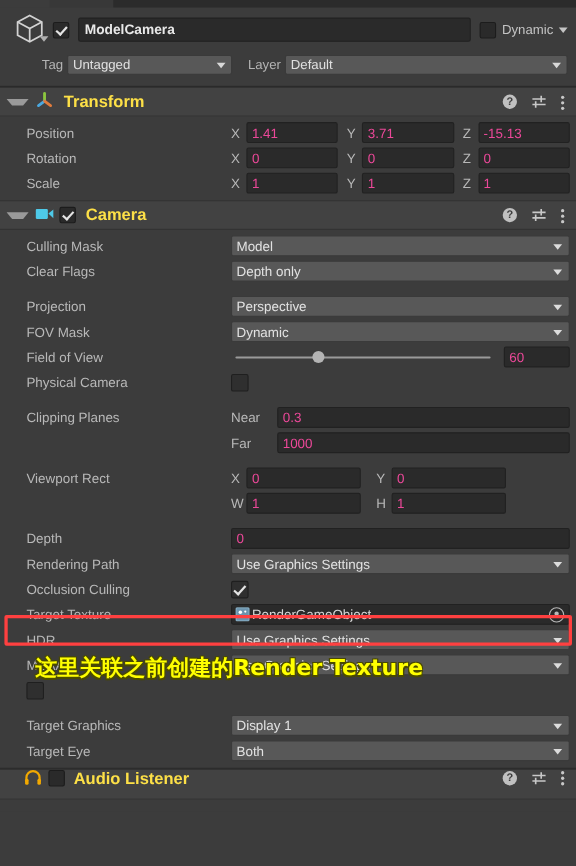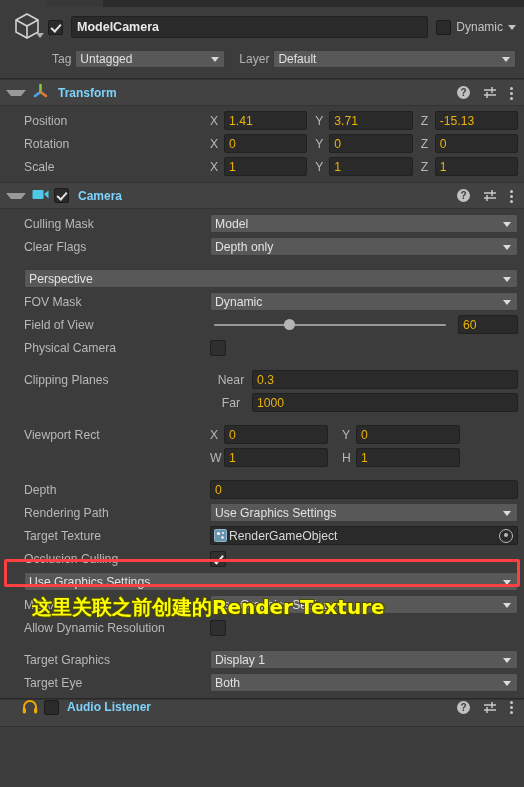--- a/index.html
+++ b/index.html
@@ -29,64 +29,64 @@
   .chk.on::after{content:"";position:absolute;left:4px;top:1px;width:4px;height:8px;
        border:solid #e4e4e4;border-width:0 2px 2px 0;transform:rotate(42deg);}
   .name-field{flex:1;height:22px;margin:0 8px;background:#2a2a2a;border:1px solid #212121;
        border-radius:2px;display:flex;align-items:center;padding:0 5px;box-sizing:border-box;
        font-weight:bold;color:#e8e8e8;font-size:12.5px;}
   .static-wrap{display:flex;align-items:center;gap:5px;flex:0 0 auto;}
   .static-lbl{color:#c4c4c4;font-size:12px;}
   .caret-dn{width:0;height:0;border-left:4px solid transparent;border-right:4px solid transparent;
        border-top:5px solid #c4c4c4;}
 
-  .go-row2{display:flex;align-items:center;height:24px;padding:0 8px 0 52px;gap:4px;}
+  .go-row2{display:flex;align-items:center;height:24px;padding:0 8px 0 38px;gap:4px;}
   .go-row2 .lbl{color:#b4b4b4;font-size:12px;}
   .mini-dd{height:18px;background:#585858;border:1px solid #3a3a3a;border-radius:2px;
        display:flex;align-items:center;padding:0 4px;box-sizing:border-box;color:#e0e0e0;font-size:12px;position:relative;}
   .mini-dd .arr{position:absolute;right:5px;top:50%;margin-top:-2px;width:0;height:0;
        border-left:4px solid transparent;border-right:4px solid transparent;border-top:5px solid #d8d8d8;}
   #tag-dd{width:150px;}
   #layer-dd{width:150px;flex:1;}
 
   
   .comp-header{display:flex;align-items:center;height:25px;background:#424242;
       border-top:1px solid #323232;border-bottom:1px solid #323232;padding:0 6px;gap:5px;}
   .fold{width:0;height:0;border-left:5px solid transparent;border-right:5px solid transparent;
       border-top:6px solid #9a9a9a;margin-right:1px;flex:0 0 10px;}
-  .comp-title{font-weight:bold;color:#7dd3fc;font-size:12px;margin-left:4px;}
+  .comp-title{font-weight:bold;color:#fde047;font-size:15px;margin-left:4px;}
   .hdr-icons{margin-left:auto;display:flex;align-items:center;gap:13px;padding-right:4px;}
   .ic-help{width:13px;height:13px;border-radius:50%;background:#c0c0c0;color:#3c3c3c;
       font-size:10px;font-weight:bold;text-align:center;line-height:13px;}
   .ic-preset{width:14px;height:13px;position:relative;}
   .ic-kebab{width:4px;height:14px;position:relative;}
   .ic-kebab i{position:absolute;left:0;width:3px;height:3px;border-radius:50%;background:#c8c8c8;}
 
   
   .comp-body{background:#3c3c3c;padding:3px 0 4px 0;}
   .row{display:flex;align-items:center;height:23px;padding:0 6px 0 24px;}
   .row .label{width:186px;flex:0 0 186px;color:#b8b8b8;font-size:12.2px;}
   .spacer{height:9px;}
 
   .fld{height:19px;background:#2a2a2a;border:1px solid #212121;border-radius:2px;
-      display:flex;align-items:center;padding:0 4px;box-sizing:border-box;color:#eab308;font-size:12.2px;}
+      display:flex;align-items:center;padding:0 4px;box-sizing:border-box;color:#ec4899;font-size:12.2px;}
   .dd{height:19px;background:#585858;border:1px solid #3a3a3a;border-radius:2px;
       display:flex;align-items:center;padding:0 4px;box-sizing:border-box;color:#e2e2e2;font-size:12.2px;position:relative;}
   .dd .arr{position:absolute;right:6px;top:50%;margin-top:-2px;width:0;height:0;
       border-left:4px solid transparent;border-right:4px solid transparent;border-top:5px solid #dcdcdc;}
   .grow{flex:1;}
 
   
   .vec{display:flex;align-items:center;flex:1;gap:0;}
   .ax{color:#b8b8b8;font-size:12.2px;width:14px;text-align:left;flex:0 0 14px;}
   .vec .fld{flex:1;margin-right:8px;}
   .vec .fld:last-child{margin-right:0;}
 
   
-  .sub{display:flex;align-items:center;flex:1;text-align:center;}
+  .sub{display:flex;align-items:center;flex:1;}
   .sub .sublbl{color:#b8b8b8;font-size:12.2px;width:42px;flex:0 0 42px;}
   .sub .fld{flex:1;}
 
   
   .vp{display:flex;align-items:center;flex:1;}
   .vp .ax{width:14px;flex:0 0 14px;}
   .vp .fld{width:104px;flex:0 0 104px;margin-right:14px;}
 
   
   .slider-wrap{display:flex;align-items:center;flex:1;gap:0;}
@@ -295,20 +295,21 @@
       <span class="label">Clear Flags</span>
       <span class="dd grow">
         <span>Depth only</span>
         <span class="arr"></span>
       </span>
     </div>
 
     <div class="spacer"></div>
 
     <div class="row">
+      <span class="label">Projection</span>
       <span class="dd grow">
         <span>Perspective</span>
         <span class="arr"></span>
       </span>
     </div>
 
     <div class="row">
       <span class="label">FOV Mask</span>
       <span class="dd grow">
         <span>Dynamic</span>
@@ -394,60 +395,60 @@
         <span>0</span>
       </span>
     </div>
 
     <div class="row">
       <span class="label">Rendering Path</span>
       <span class="dd grow">
         <span>Use Graphics Settings</span>
         <span class="arr"></span>
       </span>
+    </div>
+
+    <div class="row">
+      <span class="label">Occlusion Culling</span>
+      <span class="rowchk on"></span>
     </div>
 
     <div class="row">
       <span class="label">Target Texture</span>
       <span class="objfld">
         <span class="tex-ico">
           <svg width="13" height="13" viewBox="0 0 13 13">
             <rect x="0.5" y="0.5" width="12" height="12" rx="1" fill="#6b93ad" stroke="#8fb6cc"></rect>
             <circle cx="4.5" cy="4.5" r="1.6" fill="#ffffff"></circle>
             <circle cx="8.5" cy="8.5" r="1.2" fill="#ffffff"></circle>
             <circle cx="9" cy="4" r="1" fill="#ffffff"></circle>
           </svg>
         </span>
         <span class="objname">RenderGameObject</span>
         <span class="obj-sel"></span>
       </span>
     </div>
 
     <div class="row">
-      <span class="label">Occlusion Culling</span>
-      <span class="rowchk on"></span>
-    </div>
-
-    <div class="row">
+      <span class="label">HDR</span>
       <span class="dd grow">
         <span>Use Graphics Settings</span>
         <span class="arr"></span>
       </span>
     </div>
 
     <div class="row">
       <span class="label">MSAA</span>
       <span class="dd grow">
         <span>Use Graphics Settings</span>
         <span class="arr"></span>
       </span>
     </div>
 
     <div class="row">
-      <span class="label">Allow Dynamic Resolution</span>
       <span class="rowchk"></span>
     </div>
 
     <div class="spacer"></div>
 
     <div class="row">
       <span class="label">Target Graphics</span>
       <span class="dd grow">
         <span>Display 1</span>
         <span class="arr"></span>

